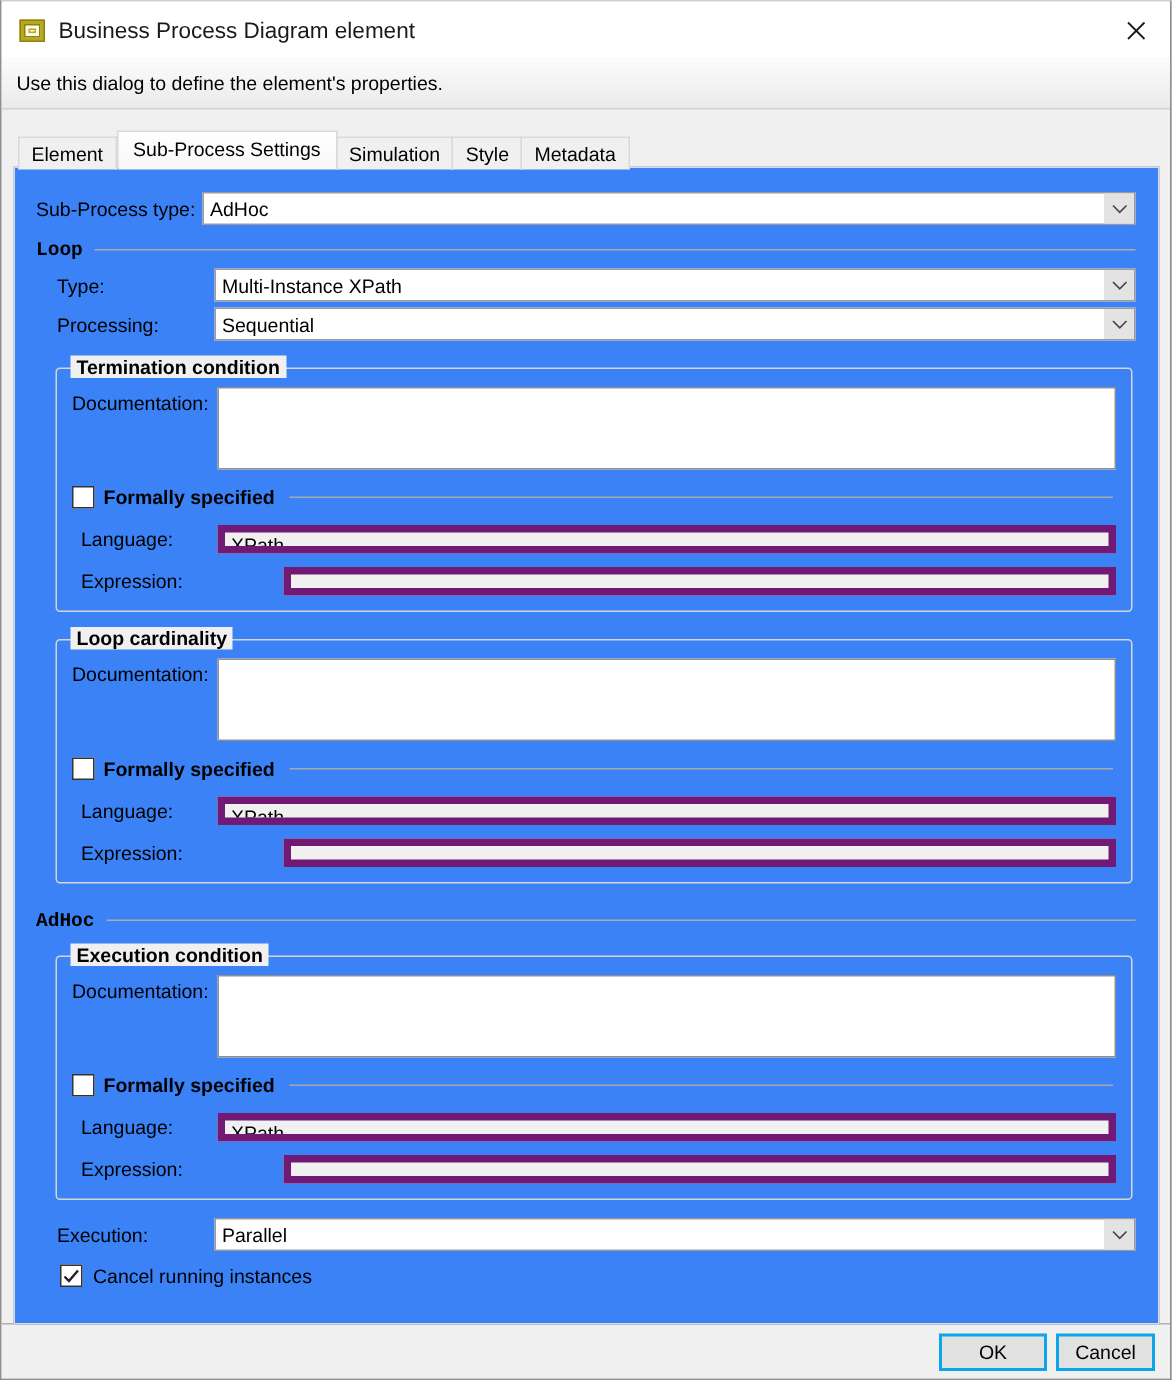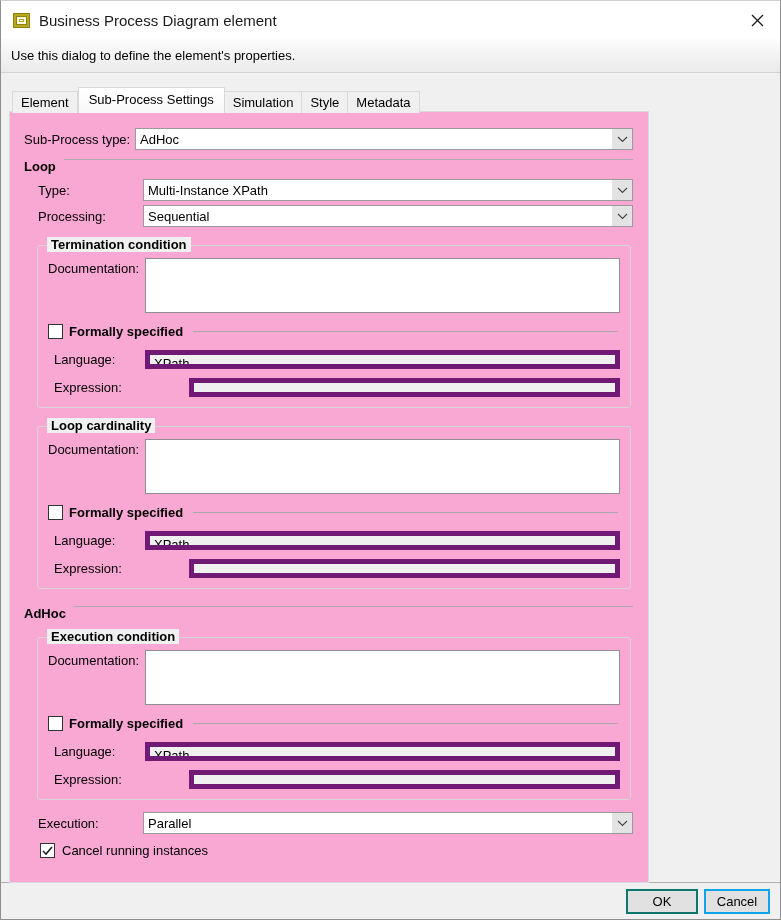--- a/index.html
+++ b/index.html
@@ -70,35 +70,35 @@
   .tab.active {
     height: 26px; line-height: 24px;
     padding: 0 10px;
     background: linear-gradient(#ffffff, #f7f7f7);
     position: relative; z-index: 4;
     margin-left: 0;
   }
   
   .panel {
     position: absolute; left: 8px; top: 110px;
-    width: 640px; height: 772px;
-    background: #f9a8d4;
+    width: 764px; height: 772px;
+    background: #3b82f6;
     border: 1px solid #dcdcdc;
     padding: 16px 15px 0 14px;
     z-index: 2;
   }
   .row { display: flex; align-items: center; }
   .row-label { flex: none; }
   .lbl-w1 { width: 111px; }
   .lbl-w2 { width: 105px; }
   .lbl-w3 { width: 97px; }
   .indent { margin-left: 14px; }
 
   
-  .section-header { display: flex; margin-top: 9px; }
+  .section-header { display: flex; align-items: center; margin-top: 9px; font-family: Liberation Mono, monospace; }
   .section-header .hdr { font-weight: bold; }
   .section-header .rule { flex: 1; height: 1px; background: #ababab; margin-left: 8px; }
 
   
   .combo {
     flex: 1; height: 22px;
     background: #ffffff;
     border: 1px solid #9a9a9a;
     display: flex; align-items: center;
     position: relative;
@@ -170,21 +170,21 @@
   }
   .btn {
     height: 25px;
     background: #e1e1e1;
     border: 2px solid #0ea5e9;
     font-family: "Liberation Sans", sans-serif;
     font-size: 13px;
     display: flex; align-items: center; justify-content: center;
     cursor: default;
   }
-  .btn-ok { width: 72px; border: 2px solid #0f766e; }
+  .btn-ok { width: 72px; border: 2px solid #0ea5e9; }
   .btn-cancel { width: 66px; margin-left: 6px; }
 </style>
 </head>
 <body>
 
 <div class="dialog">
 
   <div class="titlebar">
     <div class="app-icon">
       <div class="inner">

